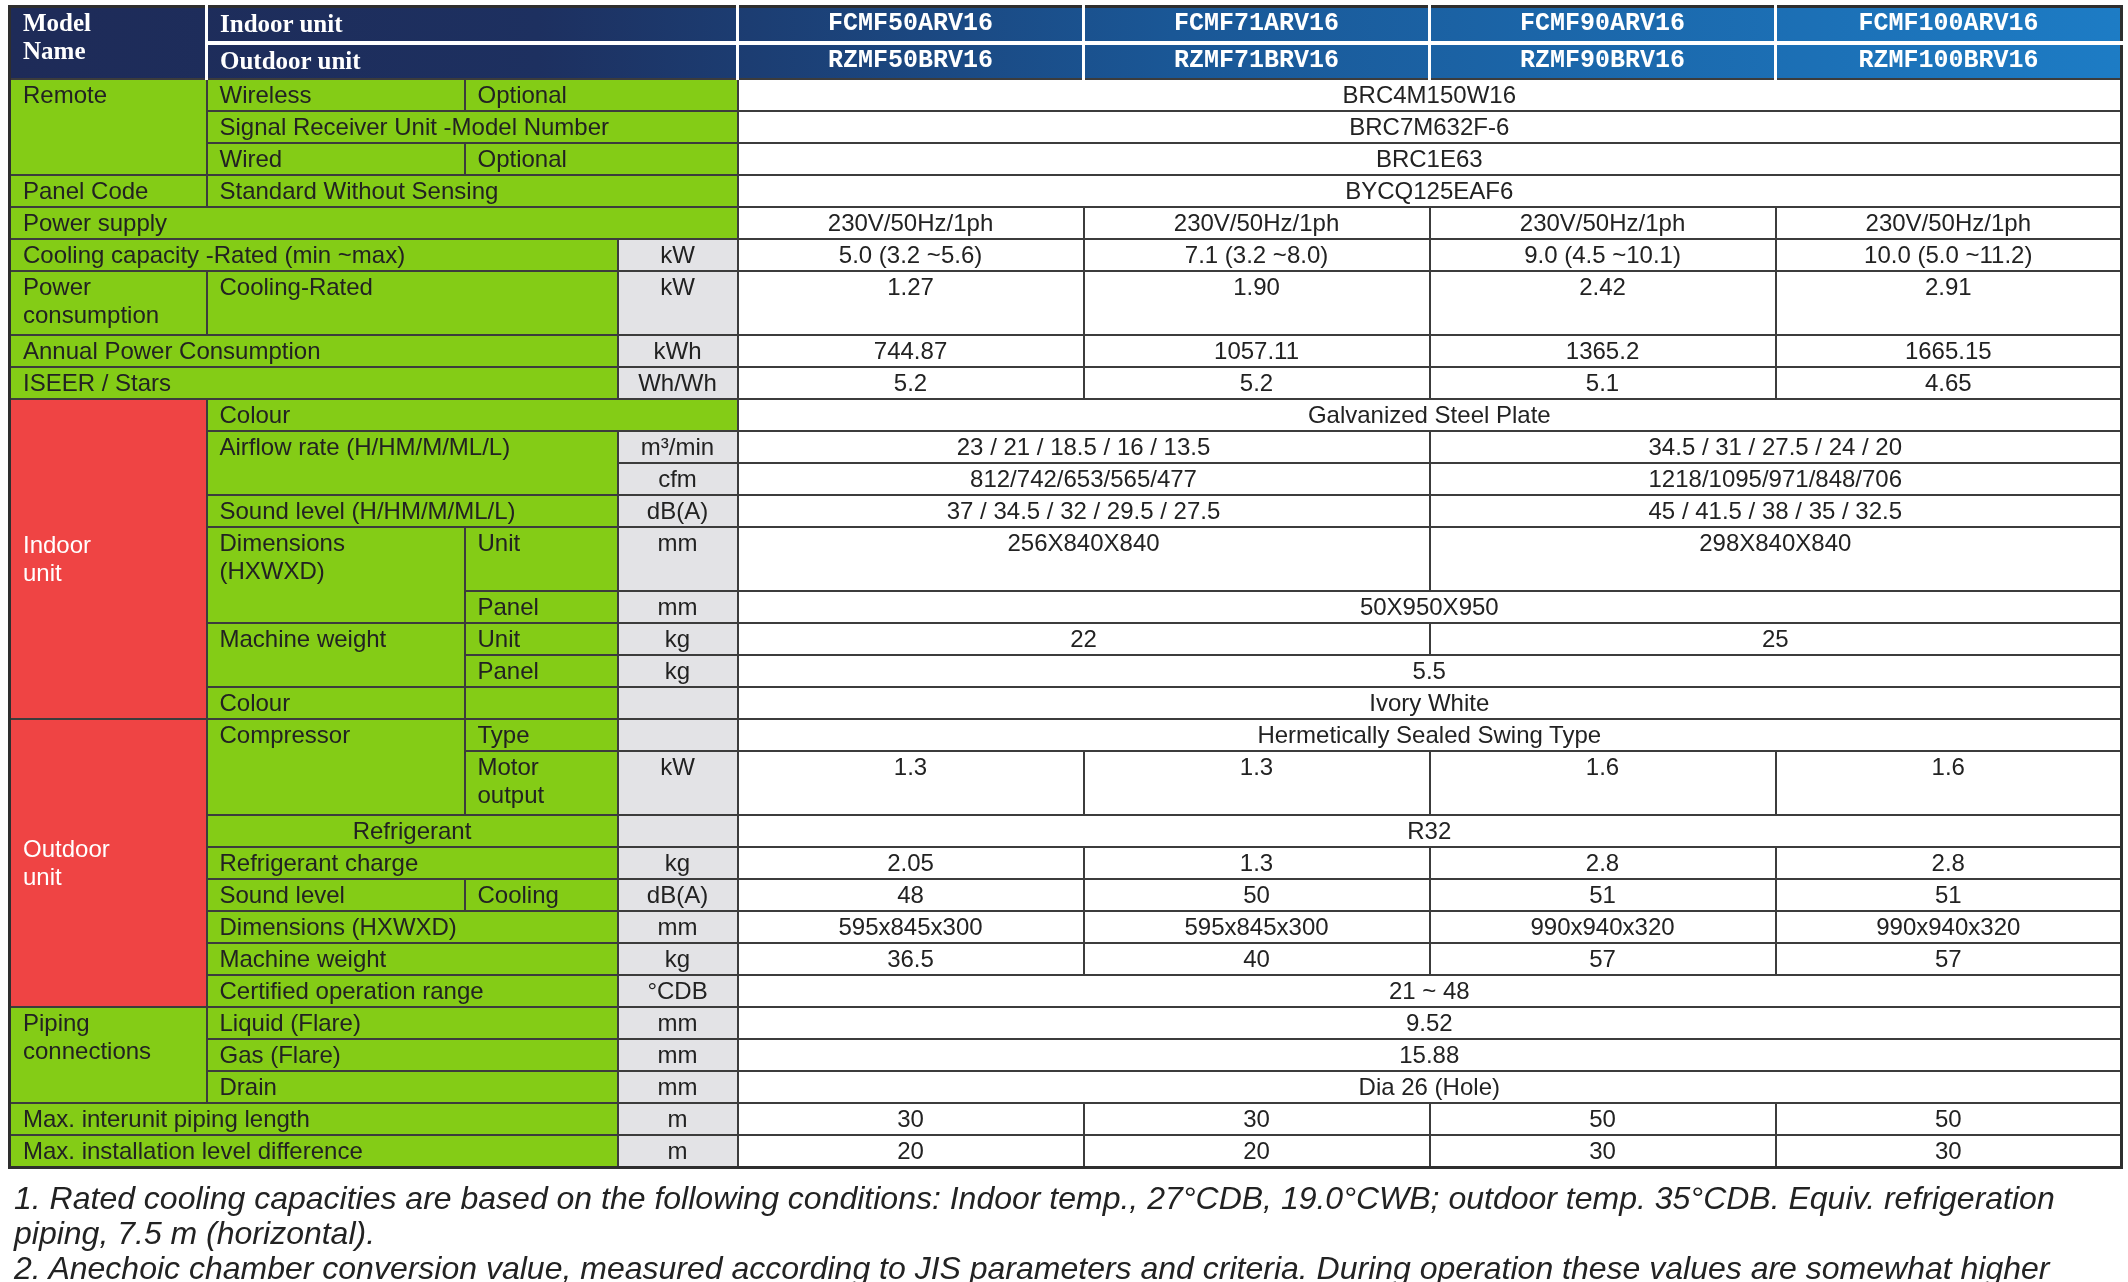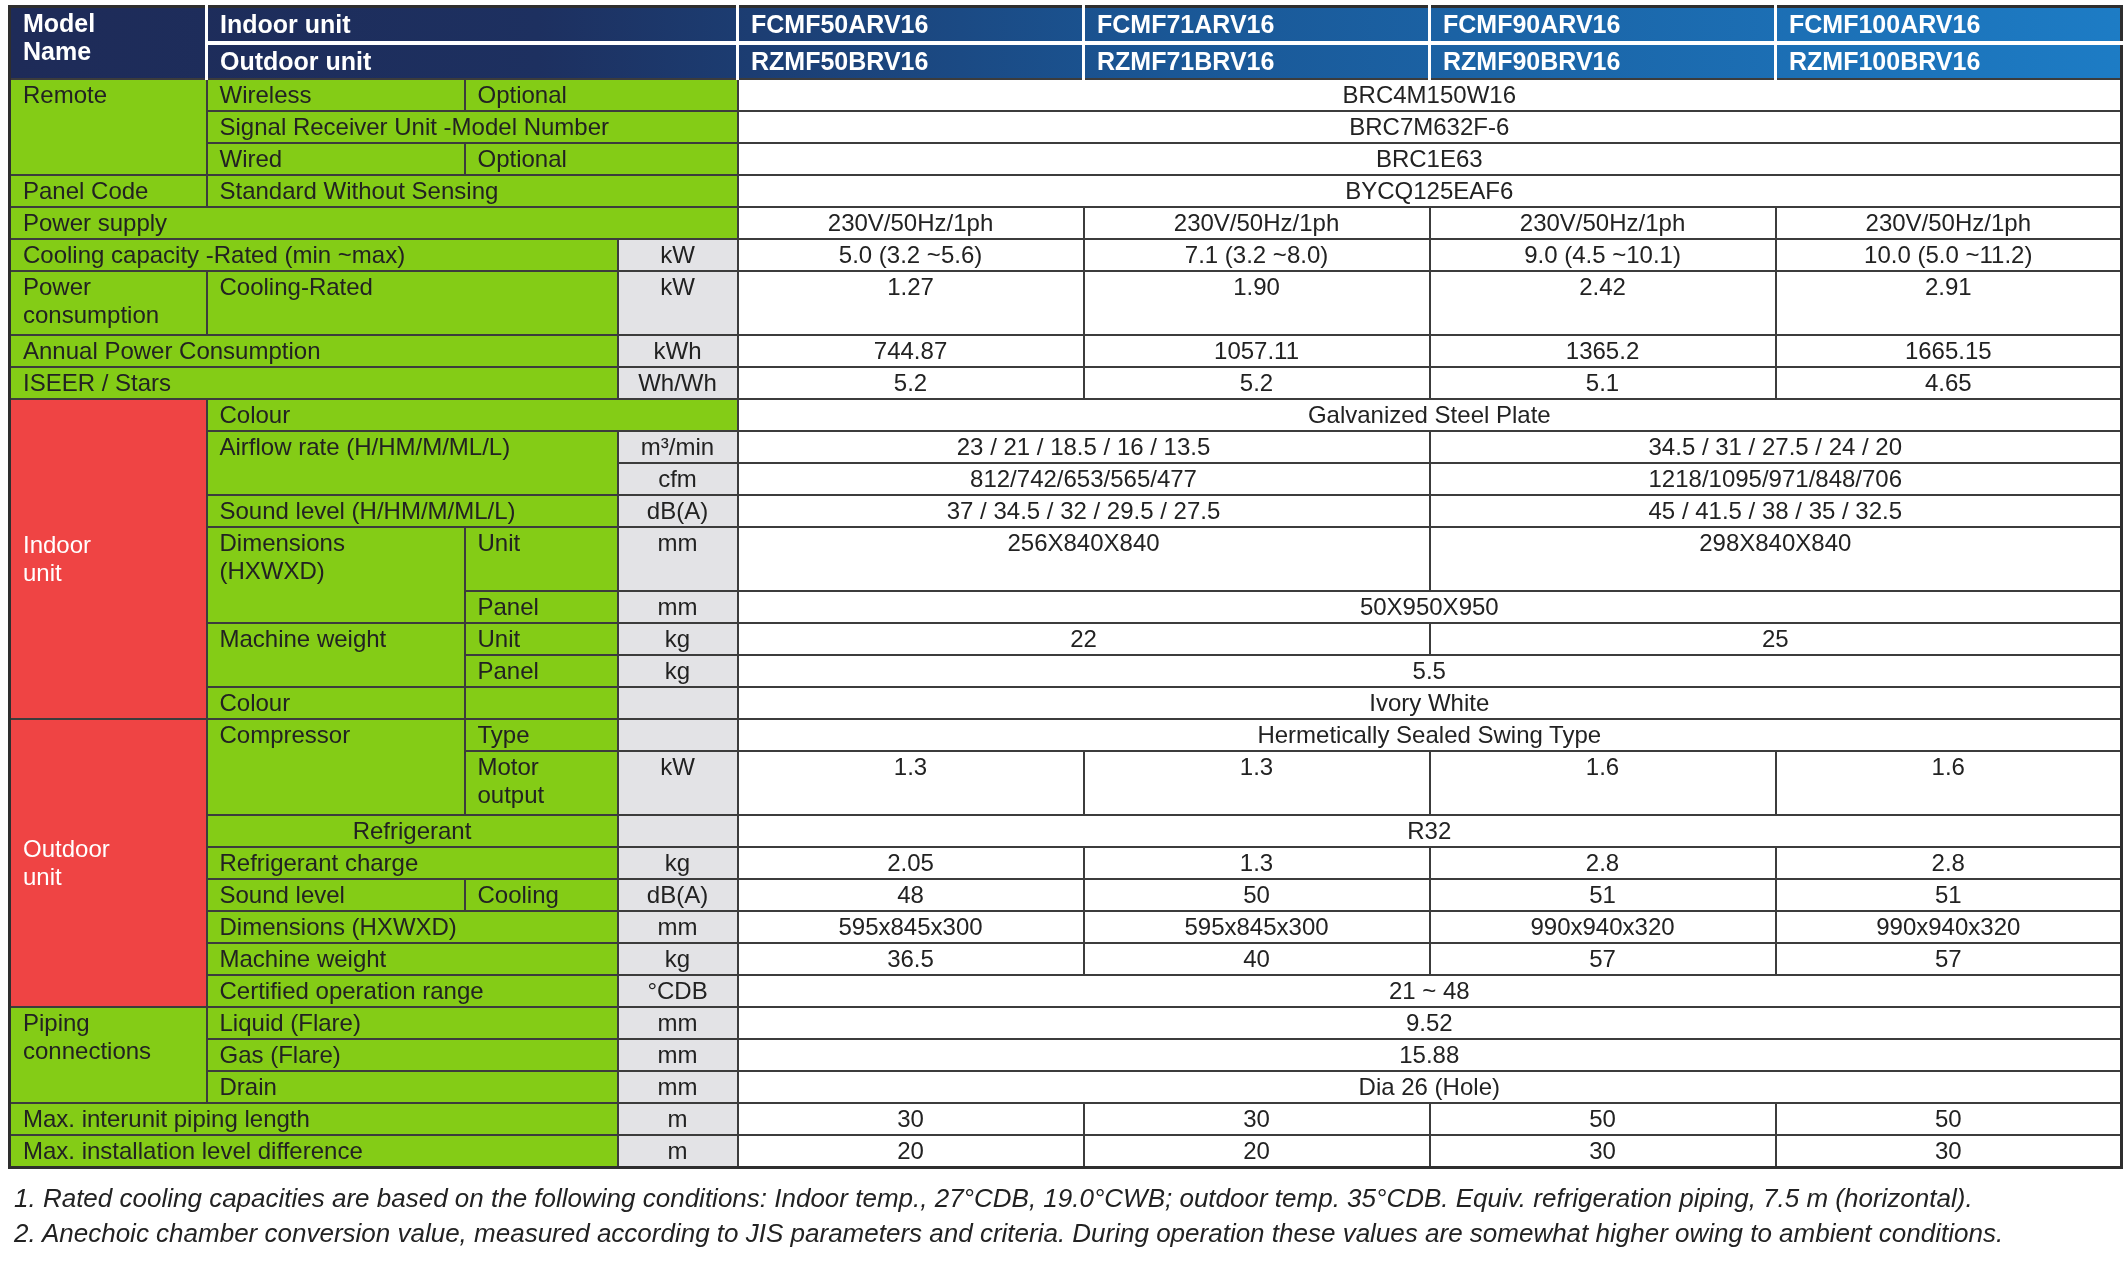--- a/index.html
+++ b/index.html
@@ -40,25 +40,25 @@
     border:0;
     border-right:3px solid #ffffff;
     background:transparent;
     color:#ffffff;
     font-weight:bold;
     font-size:25px;
   }
   tr.hrow td:last-child { border-right:0; }
   tr.hrow1 td { border-bottom:4px solid #ffffff; }
   tr.hrow1 td[rowspan] { border-bottom:0; }
-  .hcell { text-align:left; }
-  .hmodel { text-align:left; }
+  .hcell { text-align:left;font-family:Liberation Serif, serif; }
+  .hmodel { text-align:center;font-family:Liberation Mono, monospace; }
   .notes { padding:12px 4px 10px 6px; color:#222222; }
   .note-title { font-size:26px; line-height:32px; margin:0 0 4px 0; }
-  .note-line { font-style:italic; font-size:26px; line-height:35px; margin:0; }
+  .note-line { font-style:italic; font-size:32px; line-height:35px; margin:0; }
 </style>
 </head>
 <body>
 
 <div class="page">
   <table class="spec">
     <colgroup>
       <col style="width:197px">
       <col style="width:258px">
       <col style="width:153px">

